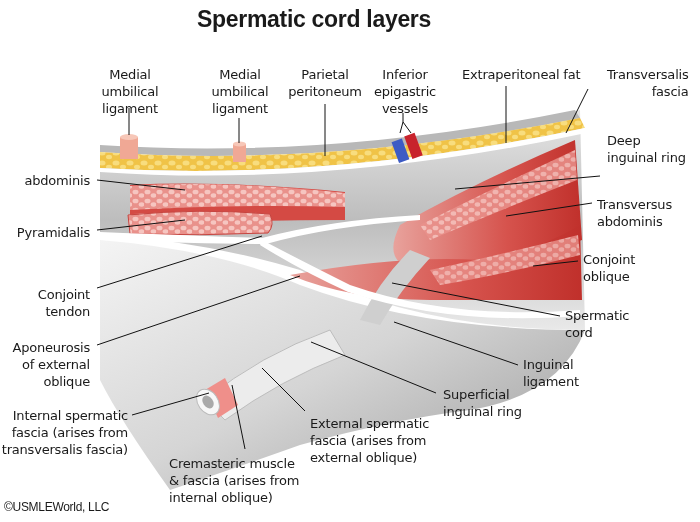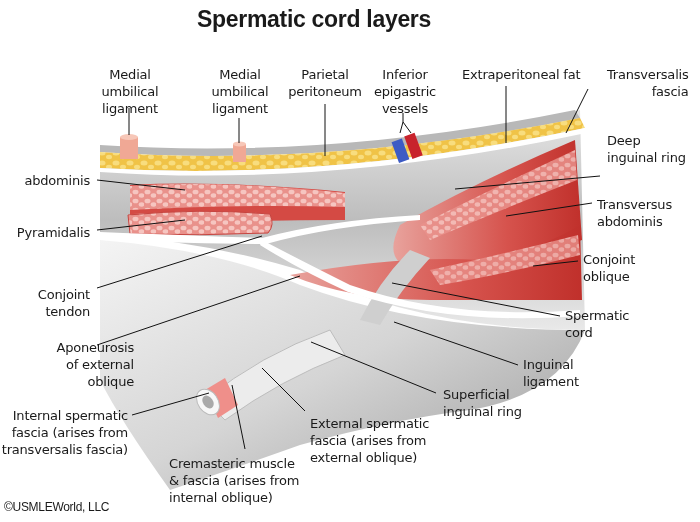--- a/index.html
+++ b/index.html
@@ -162,21 +162,21 @@
   <div>oblique</div>
 </div>
 <div class="lbl r" style="left:0px;top:286px;width:90px;">
   <div>Conjoint</div>
   <div>tendon</div>
 </div>
 <div class="lbl l" style="left:565px;top:307px;">
   <div>Spermatic</div>
   <div>cord</div>
 </div>
-<div class="lbl r" style="left:0px;top:339px;width:90px;margin-left:44px;">
+<div class="lbl r" style="left:0px;top:339px;width:90px;">
   <div>Aponeurosis</div>
   <div>of external</div>
   <div>oblique</div>
 </div>
 <div class="lbl l" style="left:523px;top:356px;">
   <div>Inguinal</div>
   <div>ligament</div>
 </div>
 <div class="lbl l" style="left:443px;top:386px;">
   <div>Superficial</div>

